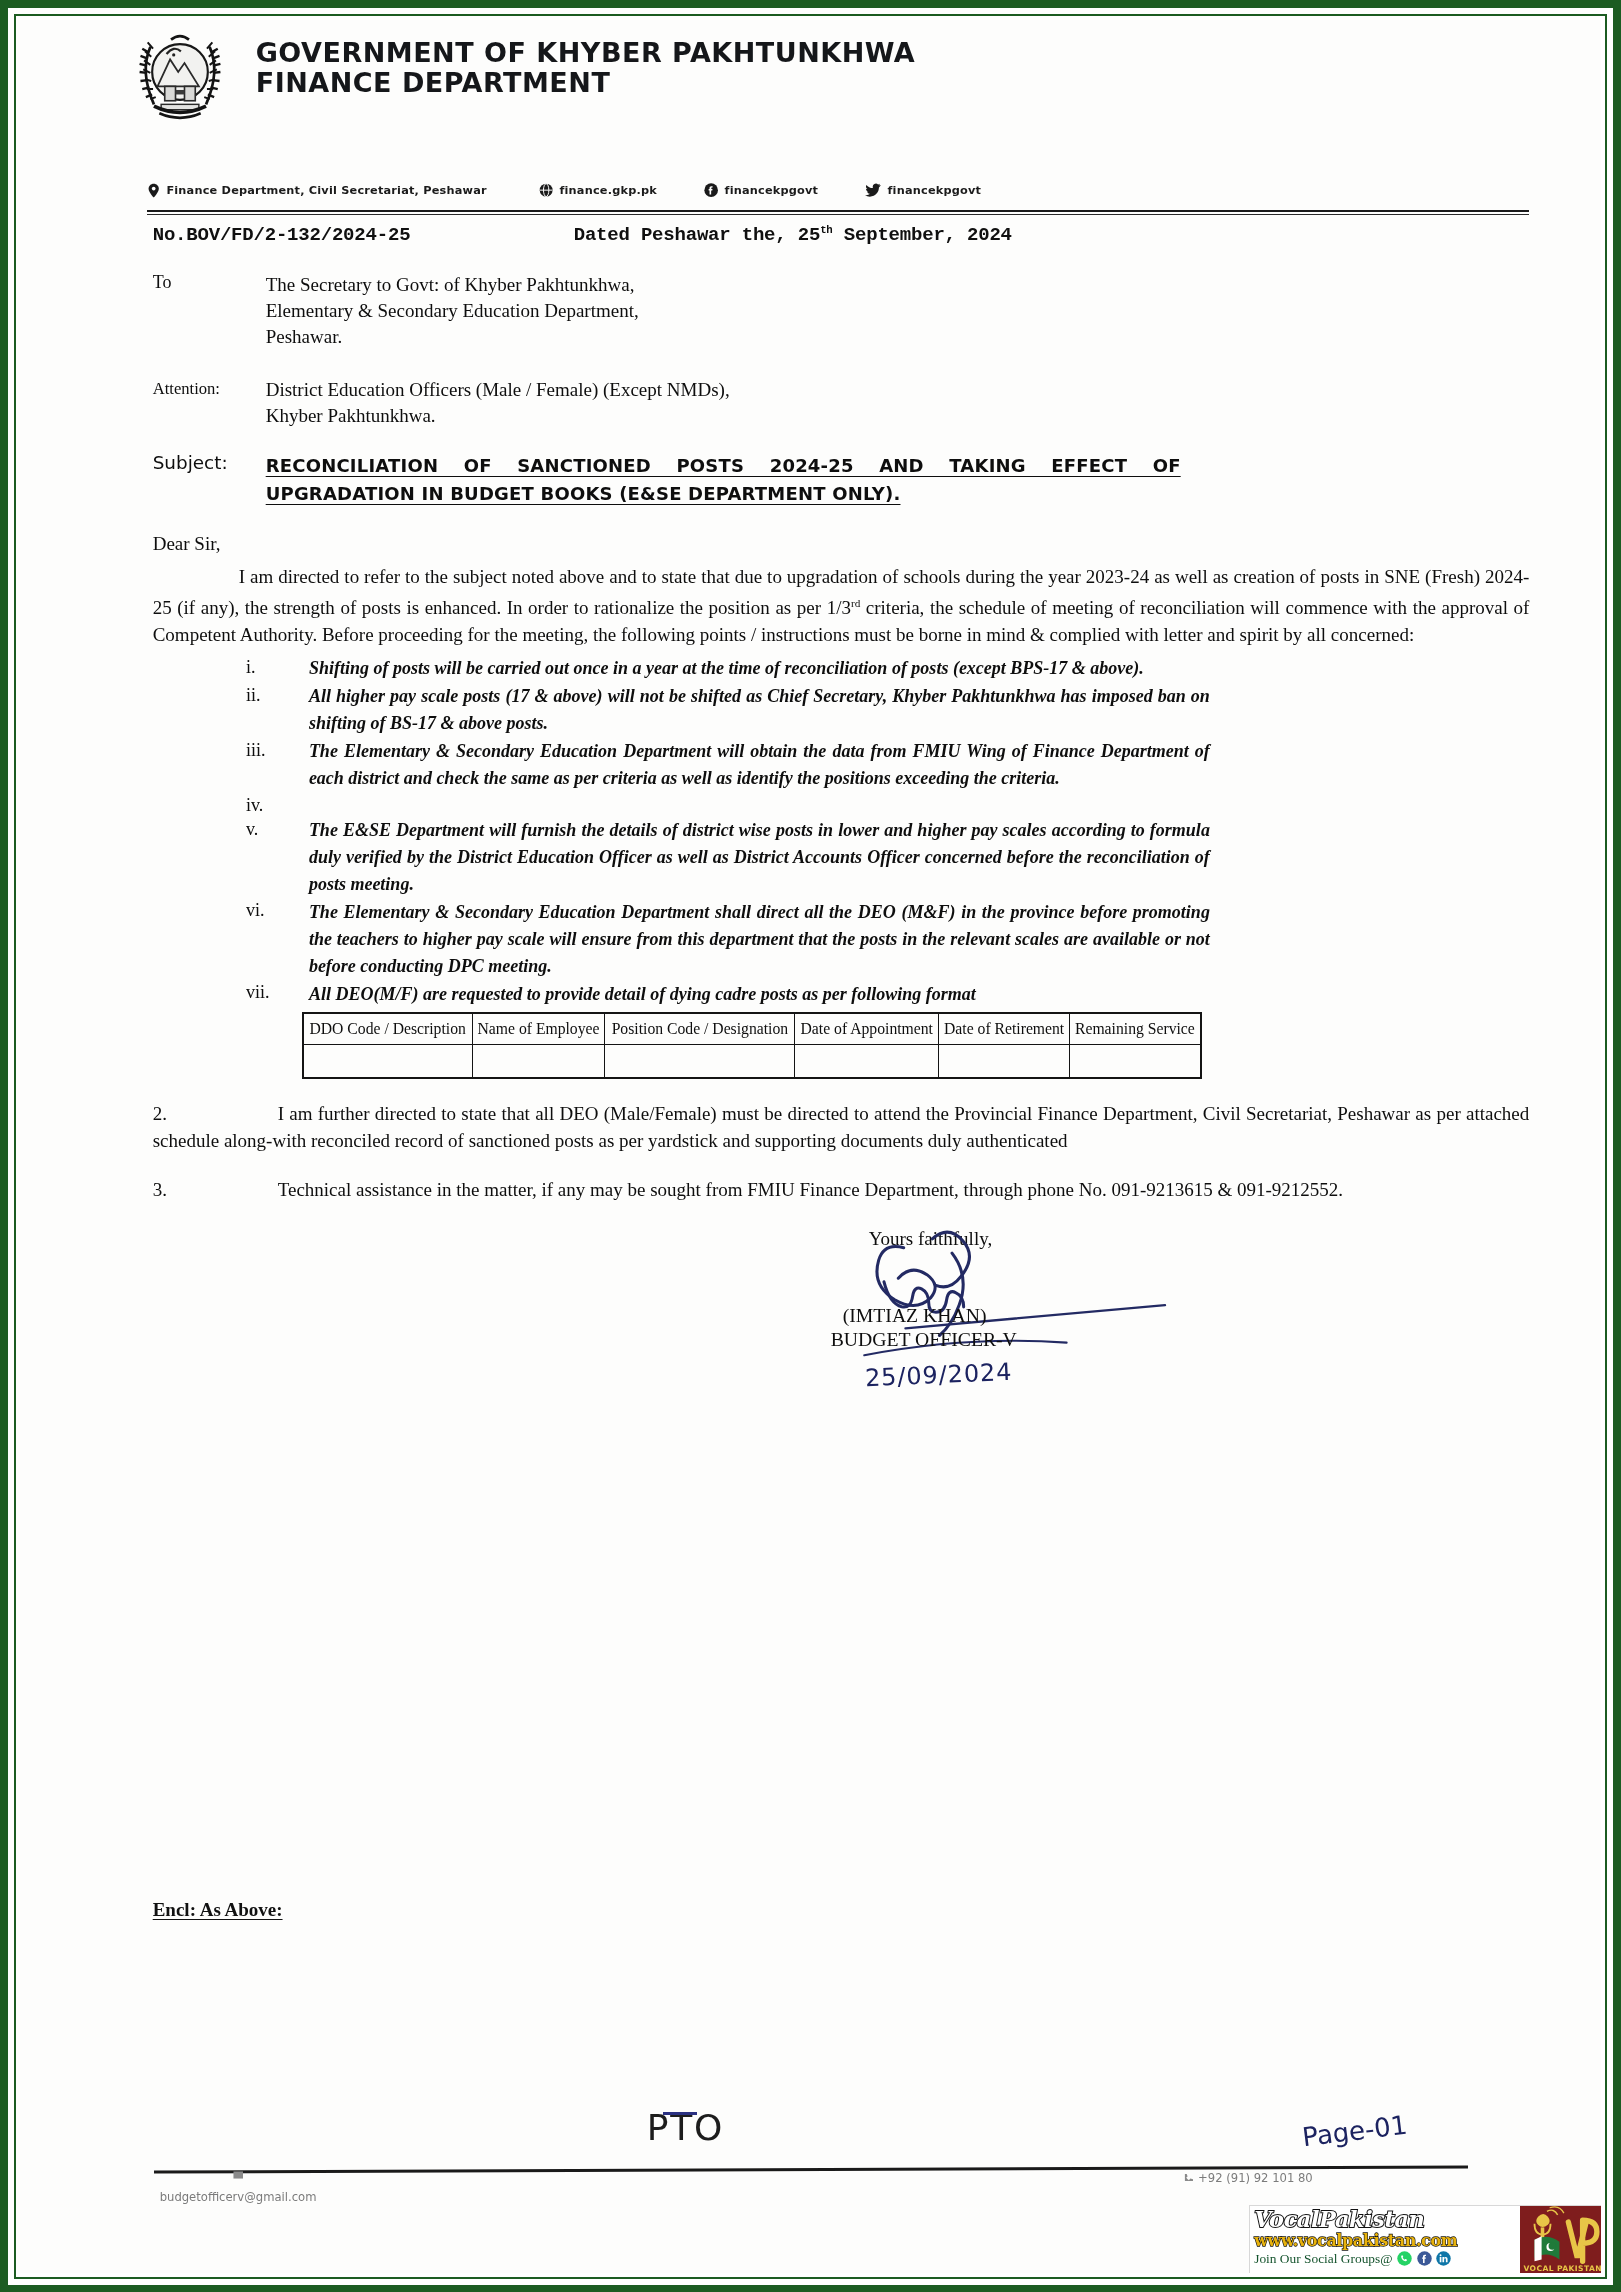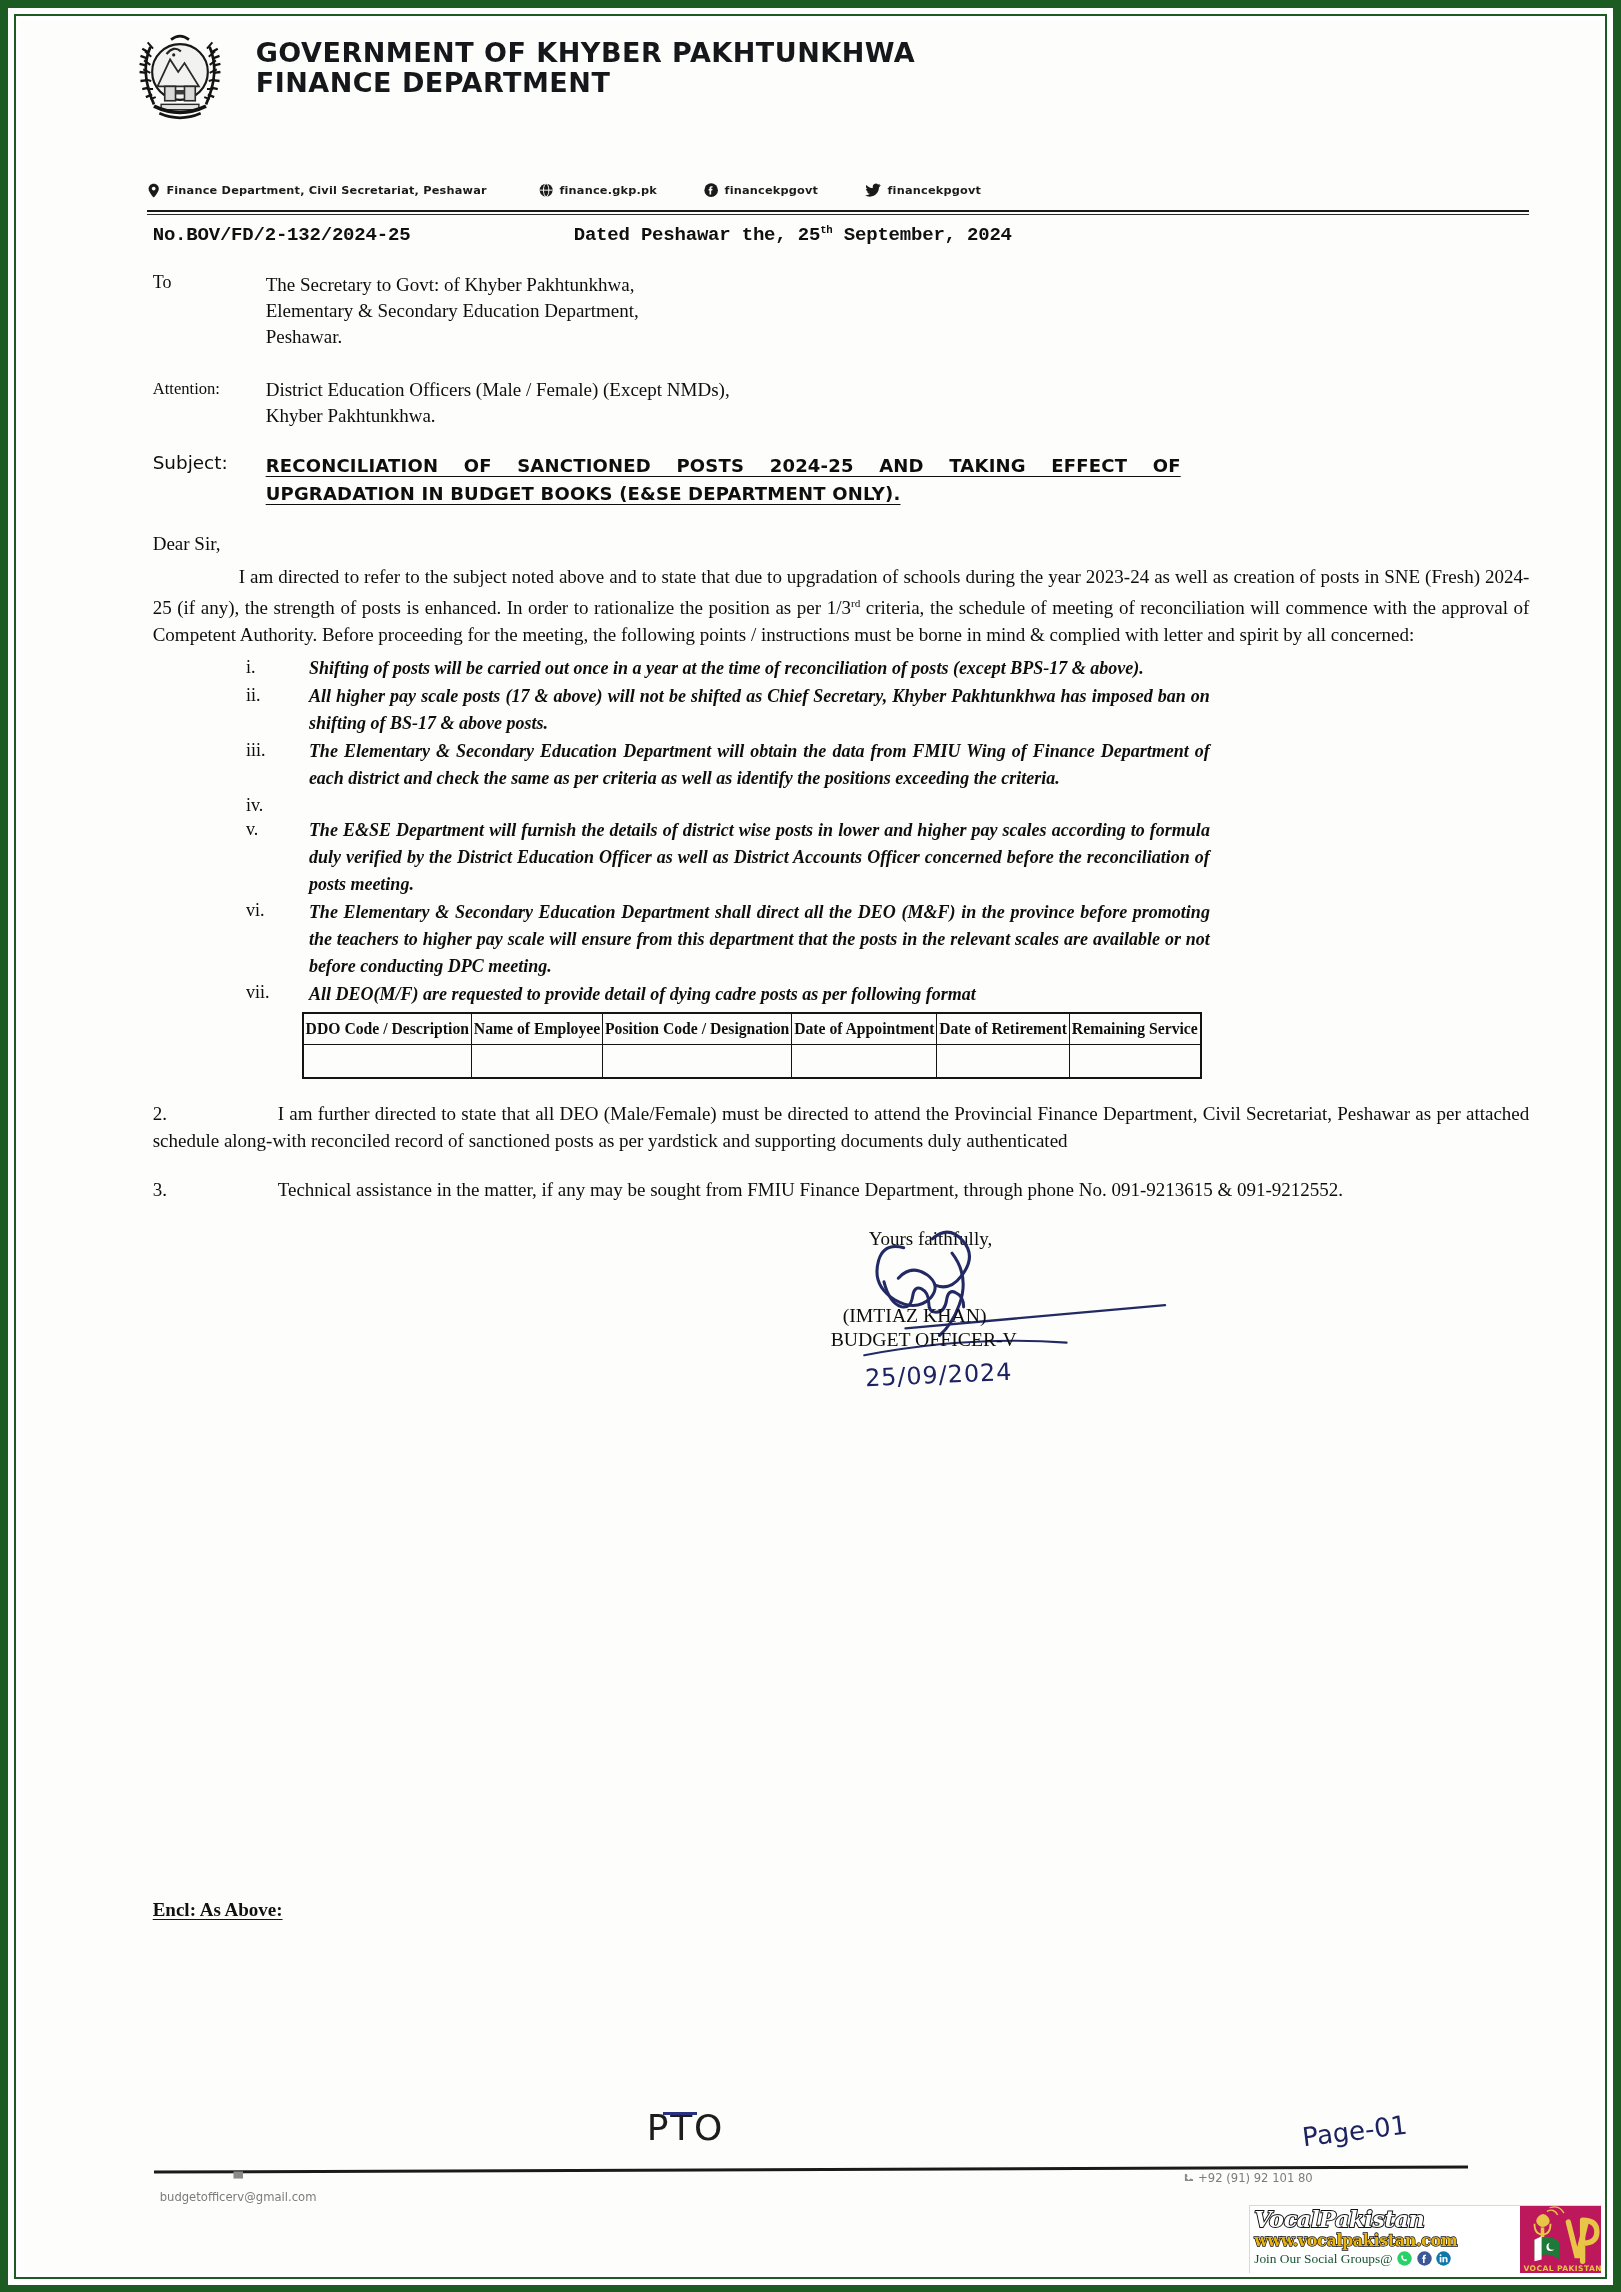--- a/index.html
+++ b/index.html
@@ -223,21 +223,21 @@
     max-width: 905px;
   }
   table.cadre {
     border-collapse: collapse;
     width: 900px;
     border: 2.1px solid #141414;
   }
   table.cadre th {
     border: 1.4px solid #141414;
     font-family: "Liberation Serif", serif;
-    font-weight: bold;
+    font-weight: normal;
     font-size: 15.7px;
     line-height: 19.7px;
     padding: 4.5px 1.8px 5.4px;
     text-align: center;
     vertical-align: middle;
   }
   table.cadre td {
     border: 1.4px solid #141414;
     height: 30px;
   }
@@ -409,21 +409,21 @@
     align-items: flex-start;
     gap: 4.5px;
     font-family: "Liberation Serif", serif;
     font-size: 13.4px;
     color: #14532d;
     line-height: 16px;
     margin-top: 0.9px;
   }
   .wm-right {
     flex: 0 0 86px;
-    background: #be185d;
+    background: #7f1d1d;
     position: relative;
     text-decoration: underline;
   }
   .wm-vp-text {
     position: absolute;
     bottom: 12.5px;
     left: 0; right: 0;
     text-align: center;
     font-family: "DejaVu Sans", sans-serif;
     font-weight: bold;

